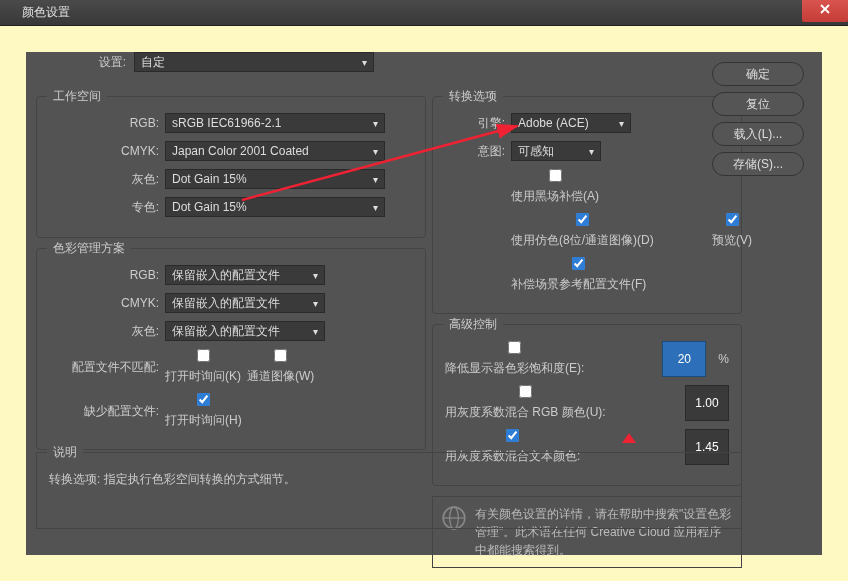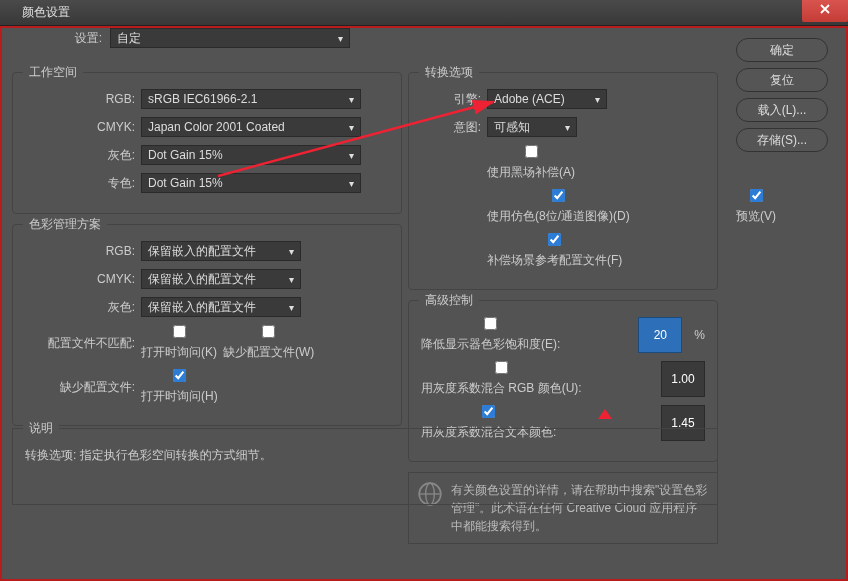--- a/index.html
+++ b/index.html
@@ -1,19 +1,19 @@
 <!DOCTYPE html>
 <html><head>
 <meta charset="utf-8">
 <style>
 * { box-sizing: border-box; margin: 0; padding: 0; }
 body { font-family: "Microsoft YaHei", Arial, sans-serif; font-size: 12px; background: #3c3c3c; color: #ccc; width: 848px; height: 581px; overflow: hidden; }
 .titlebar { height: 26px; background: linear-gradient(#4a4a4a, #383838); display: flex; align-items: center; padding-left: 22px; color: #e0e0e0; position: relative; border-bottom: 1px solid #222; }
 .close-btn { position: absolute; right: 0; top: 0; width: 46px; height: 22px; background: linear-gradient(#d9544f, #c53c36); color: #fff; text-align: center; line-height: 20px; font-size: 12px; border-bottom-left-radius: 2px; border-bottom-right-radius: 2px; cursor: pointer; }
-.content { padding: 2px; background: #b91c1c; height: 555px; }
+.content { padding: 26px; background: #fef9c3; height: 555px; }
 .inner { background: #535353; height: 100%; position: relative; }
 .settings-row { display: flex; align-items: center; gap: 8px; margin-left: 40px; margin-bottom: 14px; }
 .label { text-align: right; min-width: 60px; }
 .label-w { text-align: right; width: 110px; display: inline-block; }
 .select { background: #3a3a3a; border: 1px solid #2a2a2a; color: #ddd; height: 20px; padding: 0 6px; font-size: 12px; display: inline-flex; align-items: center; justify-content: space-between; cursor: pointer; gap: 24px; }
 .select .caret { margin-left: 4px; font-size: 10px; }
 .fieldset { border: 1px solid #444; border-radius: 4px; padding: 16px 12px 12px; position: relative; margin-bottom: 10px; }
 .fieldset-title { position: absolute; top: -9px; left: 10px; background: #535353; padding: 0 6px; color: #ccc; }
 .left-col { position: absolute; left: 10px; top: 44px; width: 390px; }
 .right-col { position: absolute; left: 406px; top: 44px; width: 310px; }
@@ -114,21 +114,21 @@
             </div>
           </div>
       <div class="row">
             <span class="label-w">配置文件不匹配:</span>
         <label class="chk">
               <input type="checkbox" style="">
               <span>打开时询问(K)</span>
             </label>
         <label class="chk">
               <input type="checkbox" style="">
-              <span>缺少配置文件(W)</span>
+              <span>通道图像(W)</span>
             </label>
       </div>
       <div class="row">
             <span class="label-w">缺少配置文件:</span>
         <label class="chk">
               <input type="checkbox" checked="" style="">
               <span>打开时询问(H)</span>
             </label>
       </div>
     </div>

